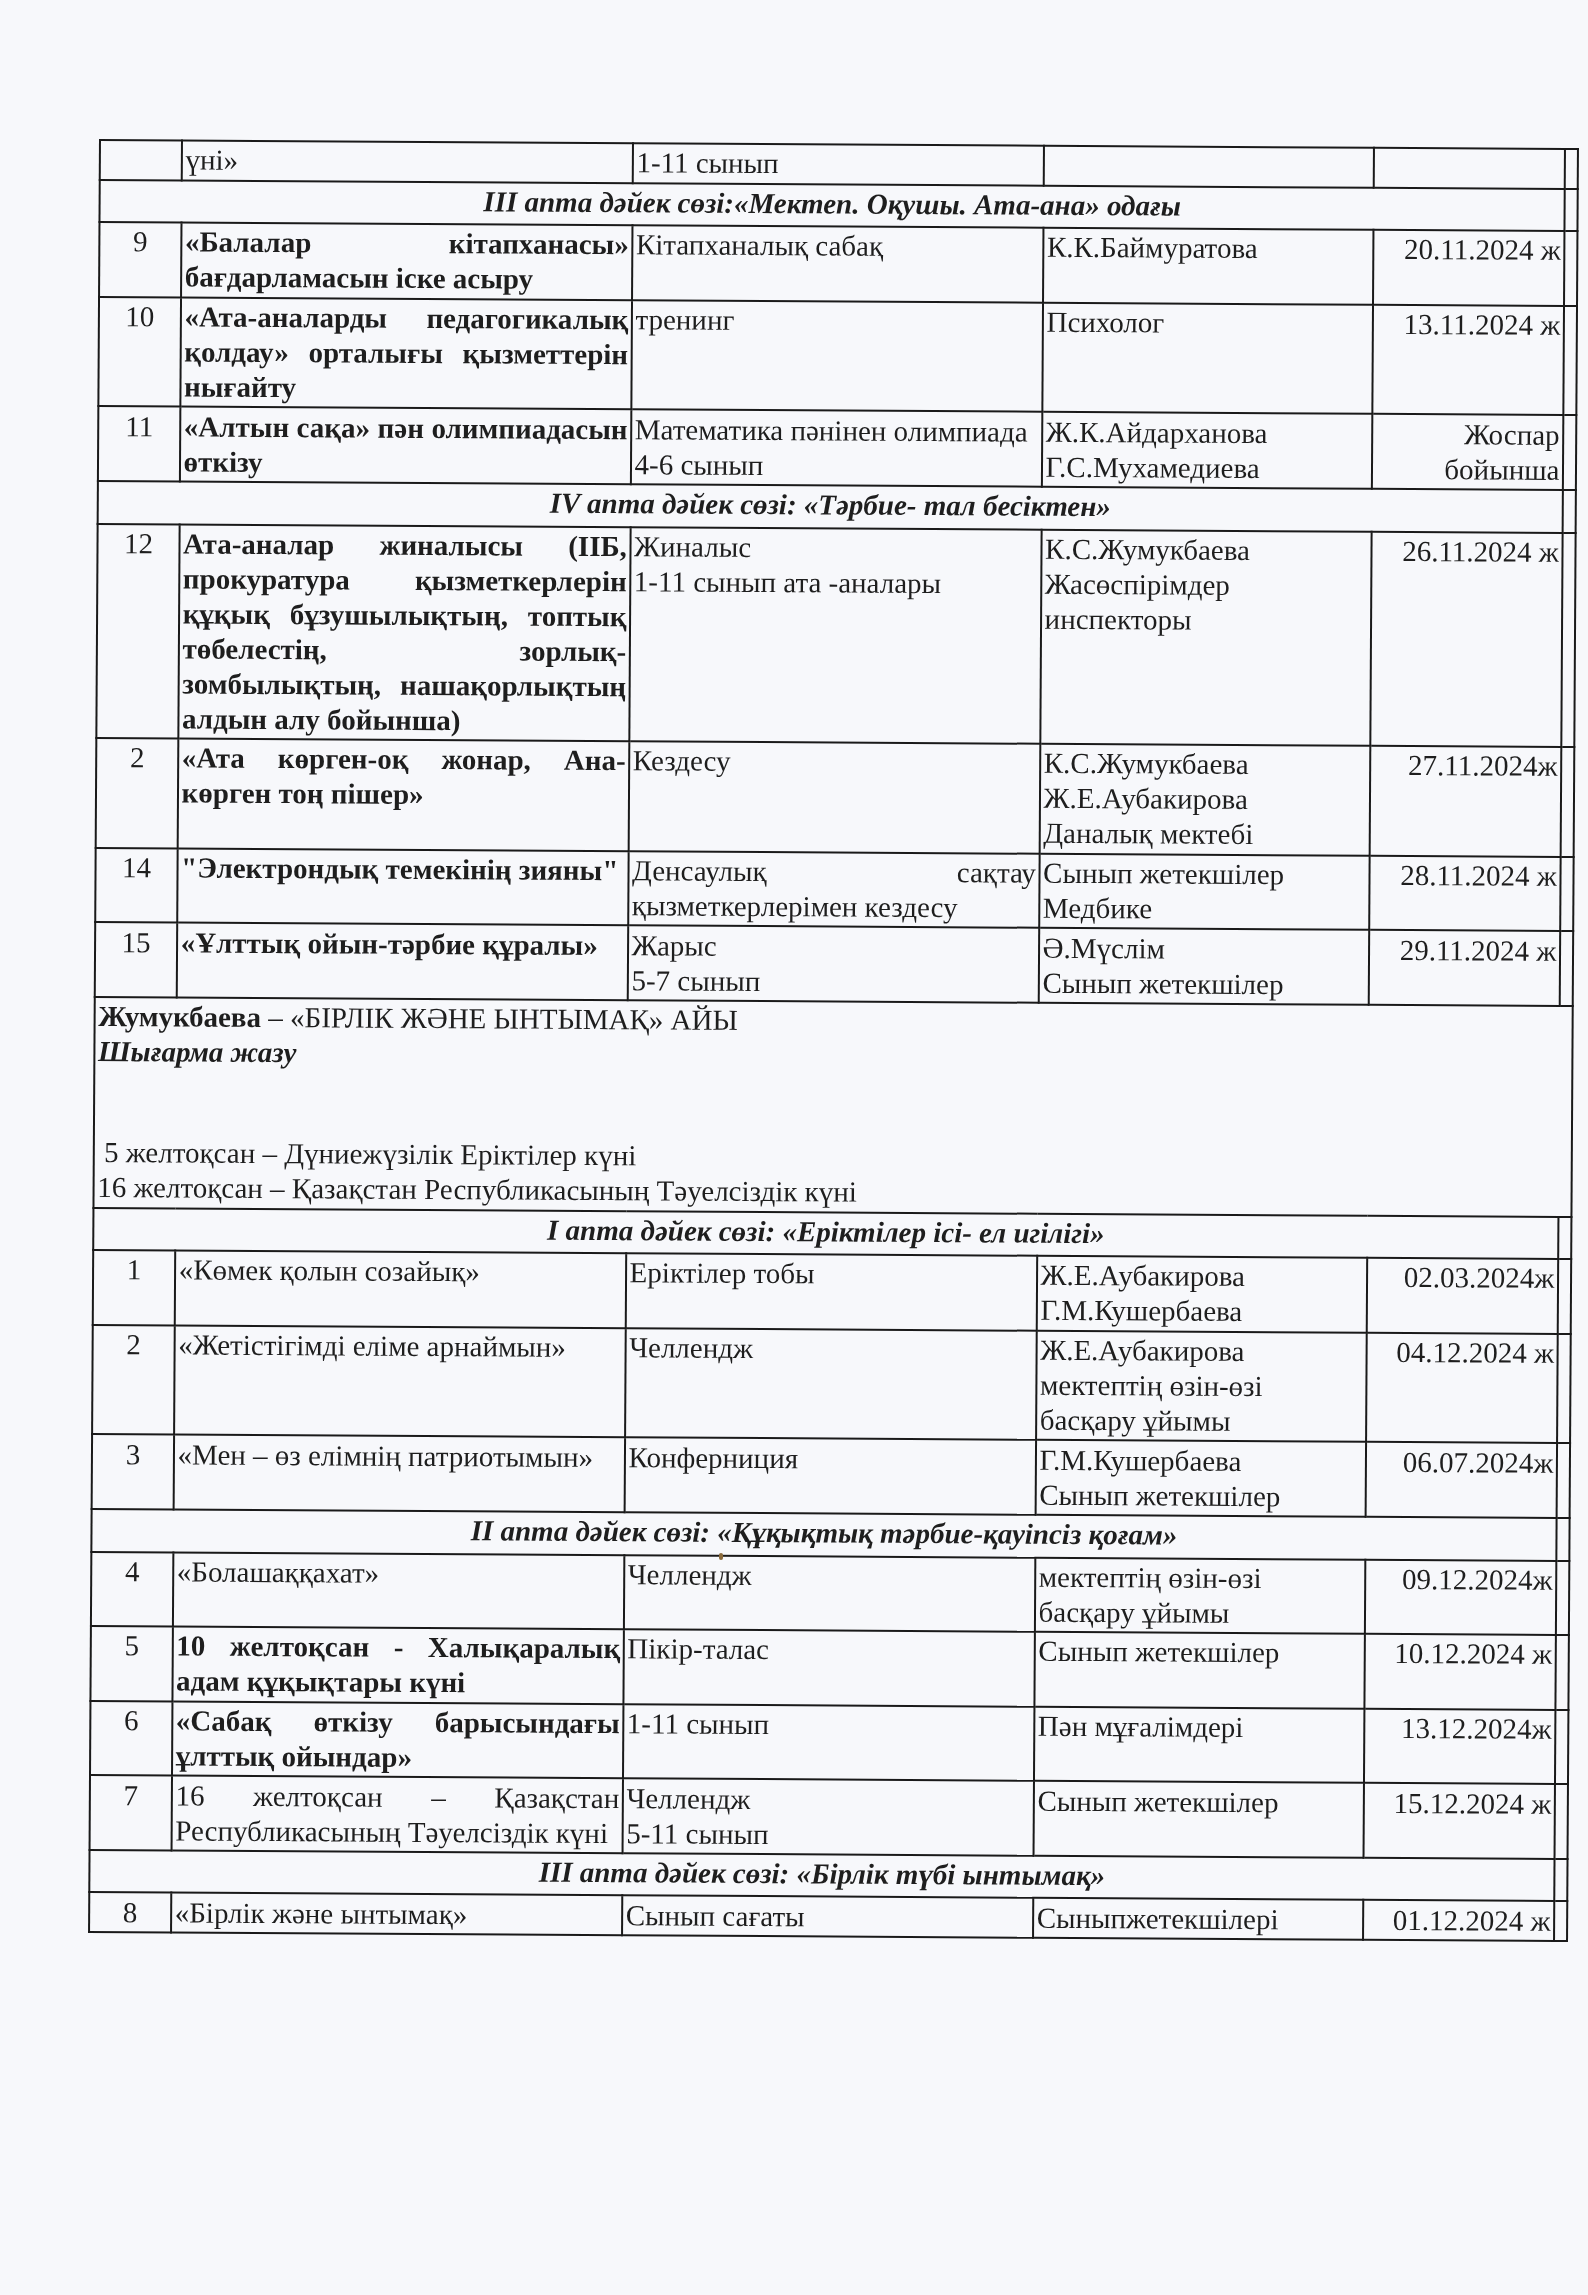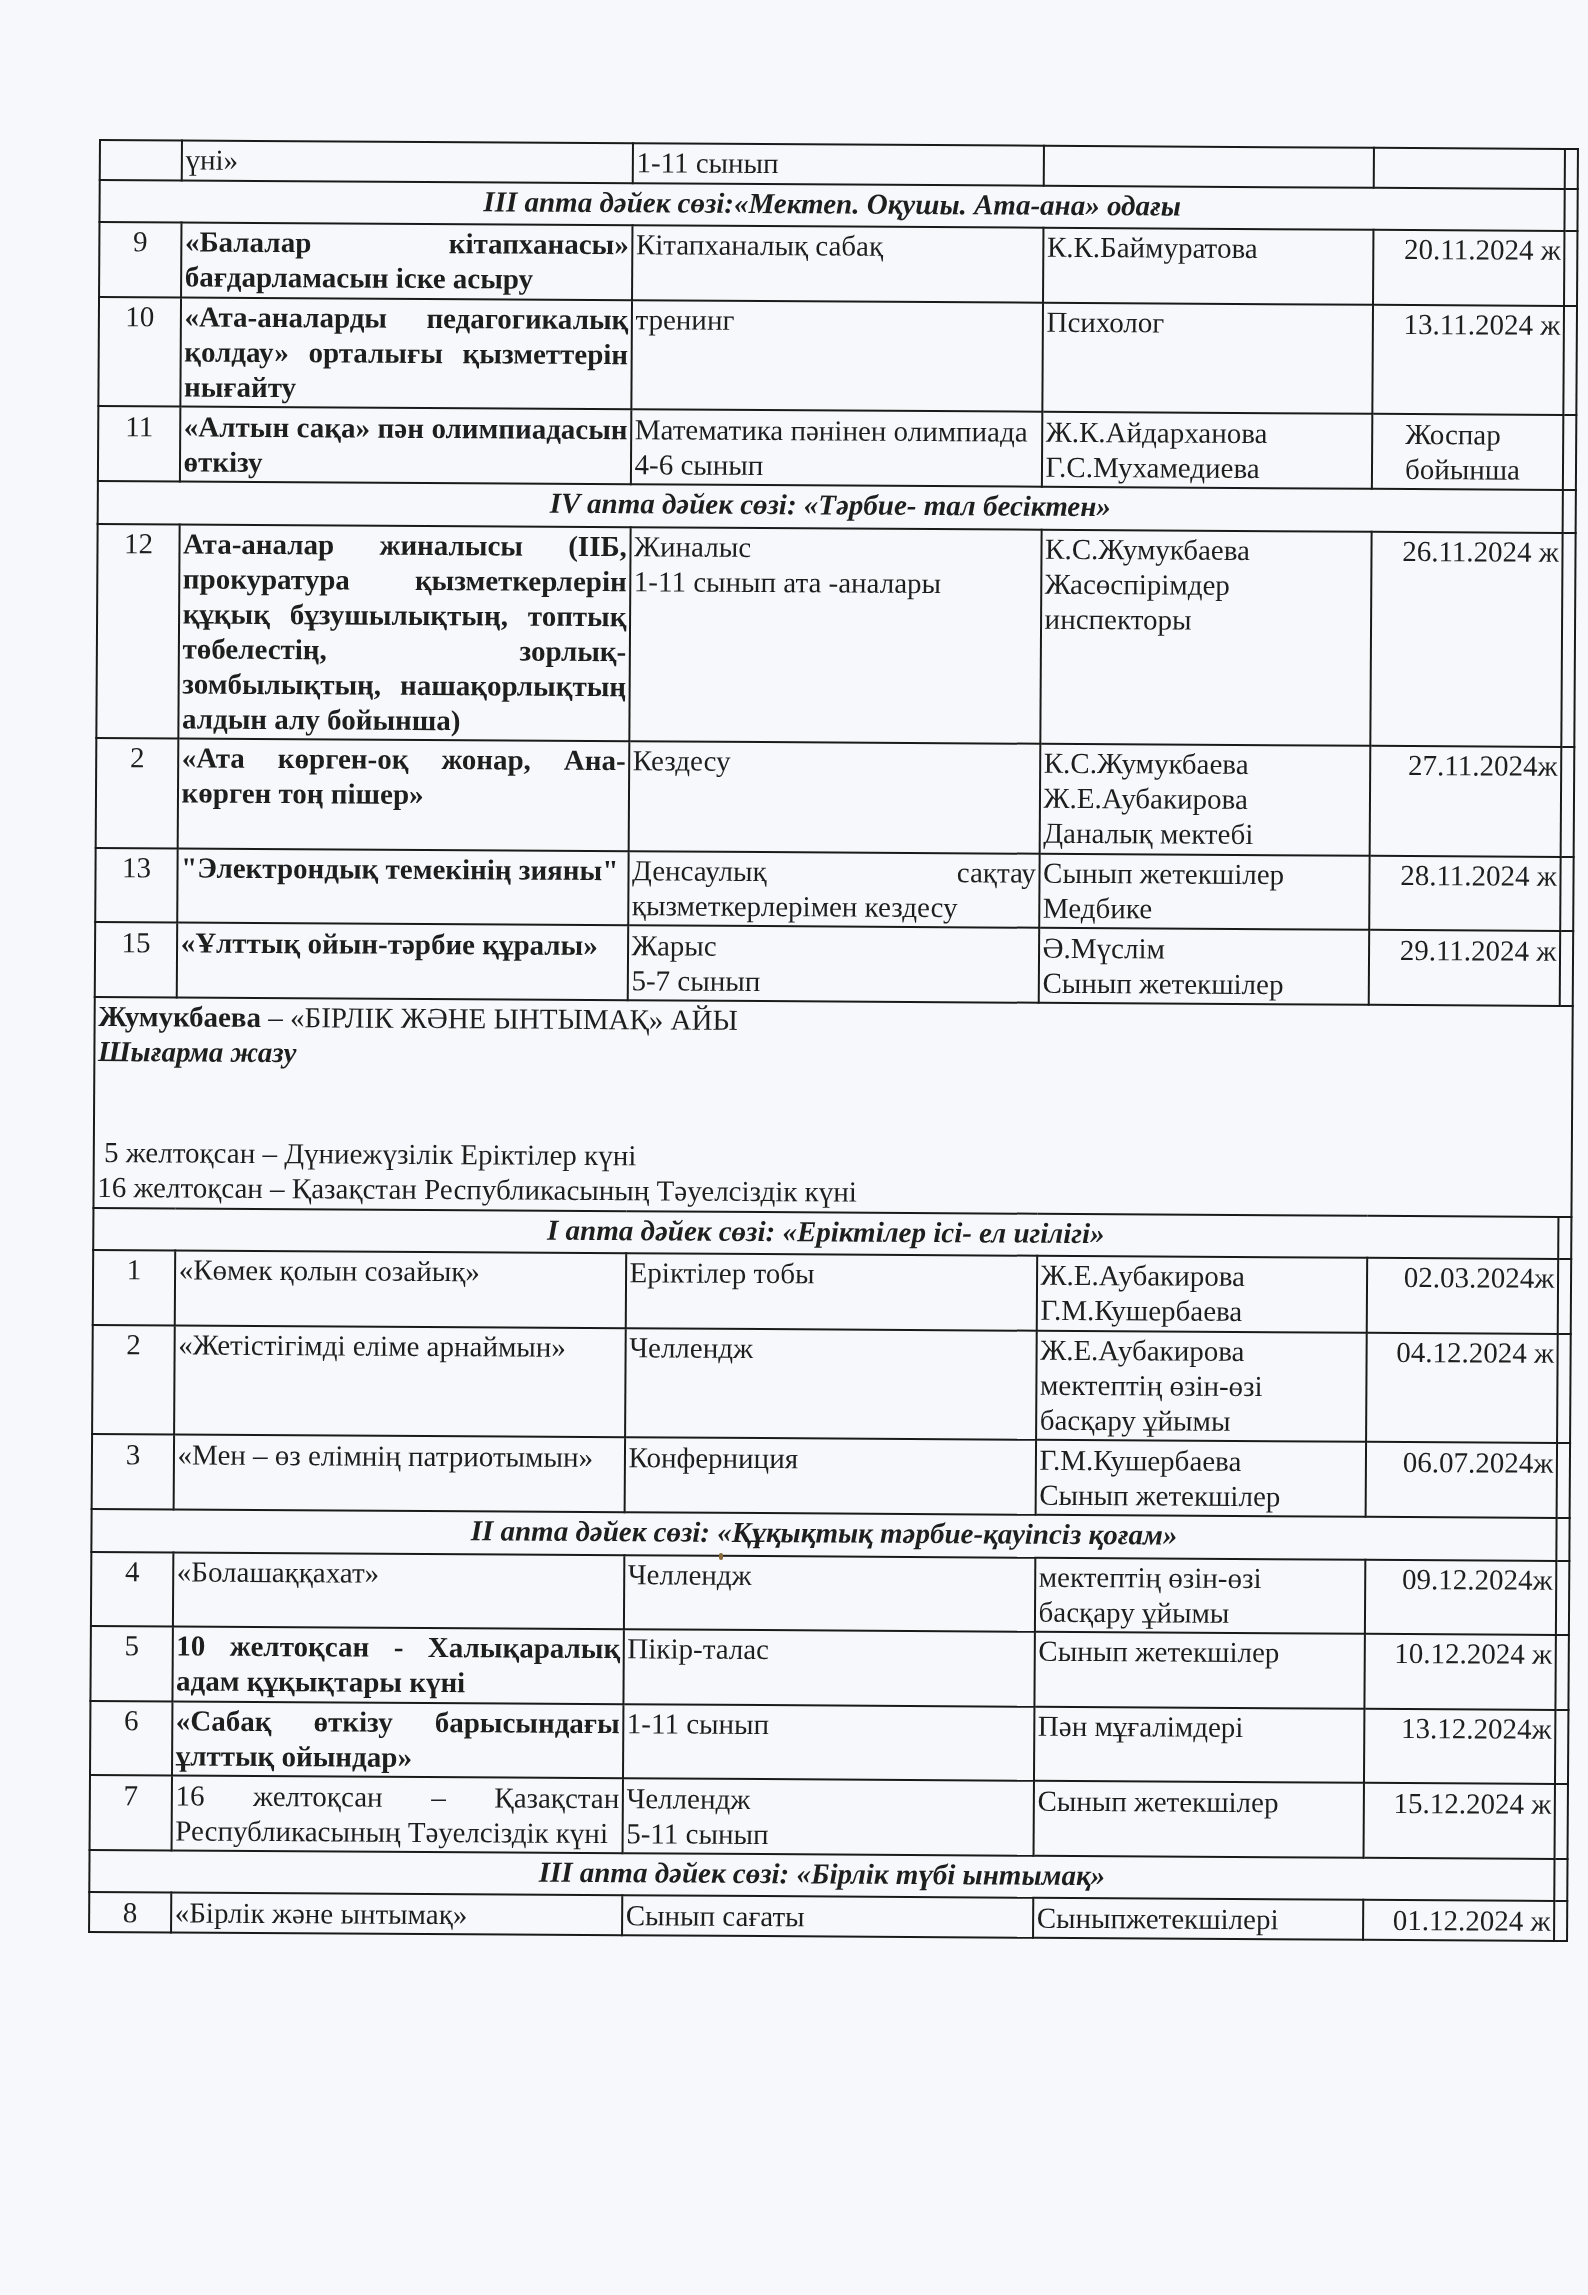--- a/index.html
+++ b/index.html
@@ -36,21 +36,21 @@
   col.c-form { width: 411px; }
   col.c-resp { width: 330px; }
   col.c-date { width: 191px; }
   col.c-extra { width: 13px; }
   td.num { text-align: center; }
   td.title { text-align: justify; text-align-last: left; }
   td.title.bold { font-weight: bold; }
   td.form { text-align: justify; text-align-last: left; }
   td.resp { text-align: left; }
   td.date { text-align: right; white-space: nowrap; overflow: hidden; padding-right: 0; }
-  td.date.center { text-align: left; white-space: normal; padding-left: 32px; }
+  td.date.center { text-align: right; white-space: normal; padding-left: 32px; }
   td.extra { padding: 0; }
   td.week {
     text-align: center;
     font-style: italic;
     font-weight: bold;
     font-size: 30px;
     line-height: 37px;
     padding: 0 0 0 0;
     height: 38px;
   }
@@ -161,21 +161,21 @@
           </td>
           <td class="resp">
             <span class="cell-line">К.С.Жумукбаева</span>
             <span class="cell-line">Ж.Е.Аубакирова</span>
             <span class="cell-line">Даналық мектебі</span>
           </td>
           <td class="date">27.11.2024ж</td>
           <td class="extra"></td>
         </tr>
         <tr>
-          <td class="num">13</td>
+          <td class="num">14</td>
           <td class="title bold">"Электрондық темекінің зияны"</td>
           <td class="form">
             <span class="cell-line">Денсаулық сақтау қызметкерлерімен кездесу</span>
           </td>
           <td class="resp">
             <span class="cell-line">Сынып жетекшілер</span>
             <span class="cell-line">Медбике</span>
           </td>
           <td class="date">28.11.2024 ж</td>
           <td class="extra"></td>

